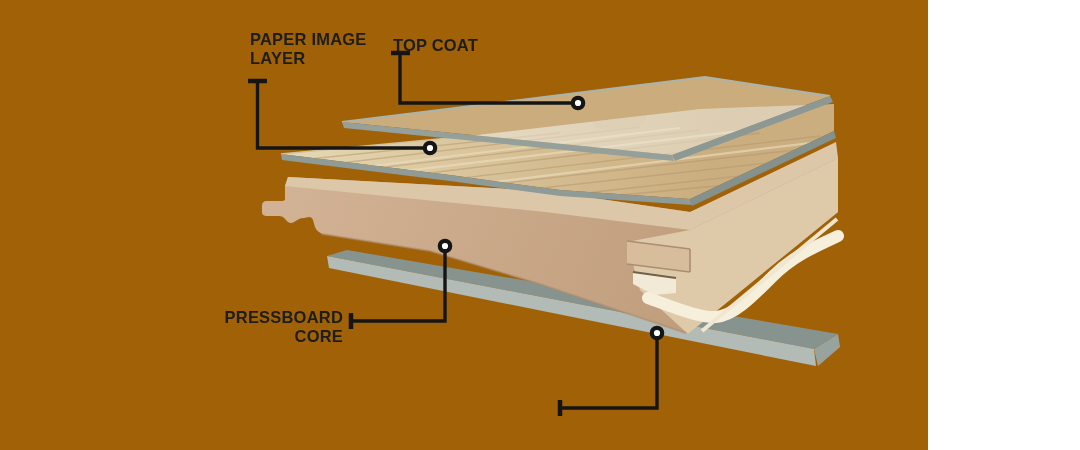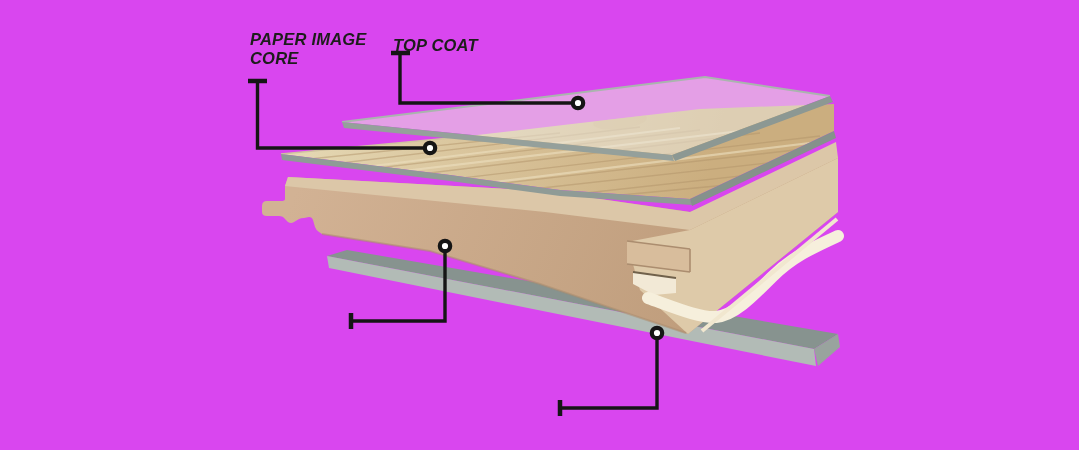--- a/index.html
+++ b/index.html
@@ -1,18 +1,18 @@
 <!DOCTYPE html>
 <html><head>
 <meta charset="utf-8">
 <style>
   html,body{margin:0;padding:0;background:#ffffff;}
   .stage{
-    position:relative;width:1079px;height:450px;background:#d946ef;
-    overflow:hidden;font-family:"Liberation Sans",sans-serif;font-style:italic;
+    position:relative;width:928px;height:450px;background:#a16207;
+    overflow:hidden;font-family:"Liberation Sans",sans-serif;
   }
   .art{position:absolute;left:0;top:0;width:1080px;height:450px;}
   .lbl{
     position:absolute;font-weight:700;font-size:16.5px;line-height:19px;
     color:#1d1d1b;letter-spacing:.2px;white-space:nowrap;
   }
   .lbl span{display:block;}
   .lbl.right{text-align:right;}
 </style>
 </head>
@@ -96,22 +96,26 @@
     <g fill="#ffffff" stroke="#151515" stroke-width="4.2">
       <circle cx="430" cy="148" r="5.2"></circle>
       <circle cx="578" cy="103" r="5.2"></circle>
       <circle cx="445" cy="246" r="5.2"></circle>
       <circle cx="657" cy="333" r="5.2"></circle>
     </g>
   </svg>
 
   <div class="lbl" style="left:250px;top:30px">
     <span>PAPER IMAGE</span>
-    <span>CORE</span>
+    <span>LAYER</span>
   </div>
 
   <div class="lbl" style="left:393px;top:36px">
     <span>TOP COAT</span>
   </div>
 
+  <div class="lbl right" style="left:210px;top:308px;width:133px">
+    <span>PRESSBOARD</span>
+    <span>CORE</span>
+  </div>
 
 
 </div>
 
 </body></html>

